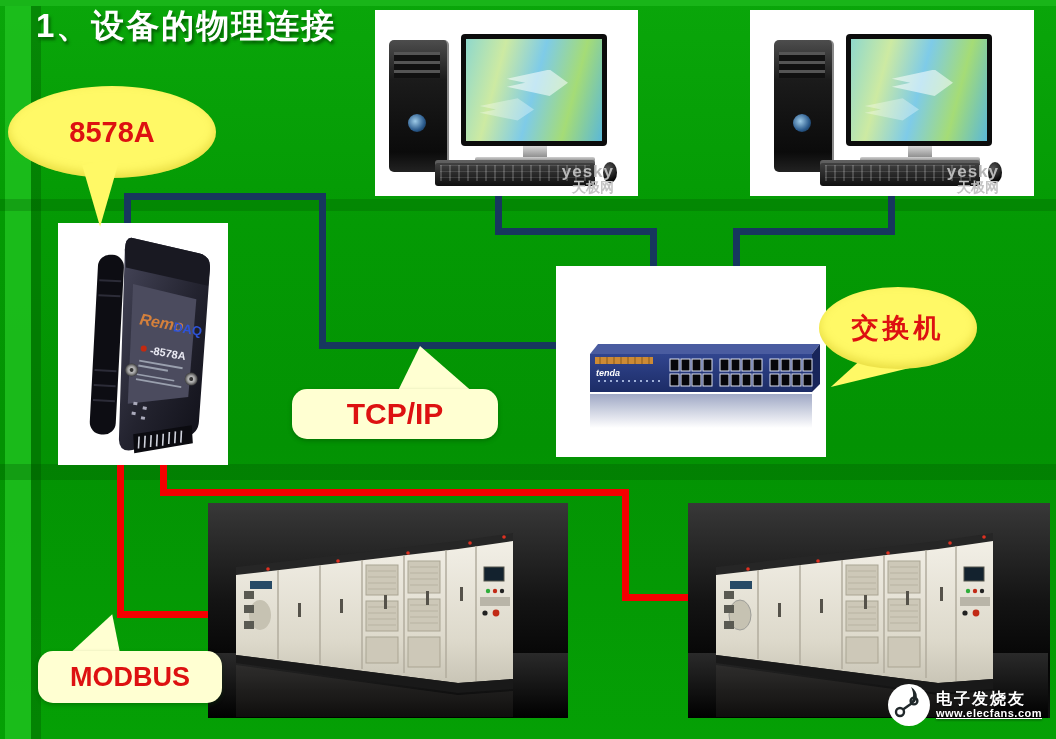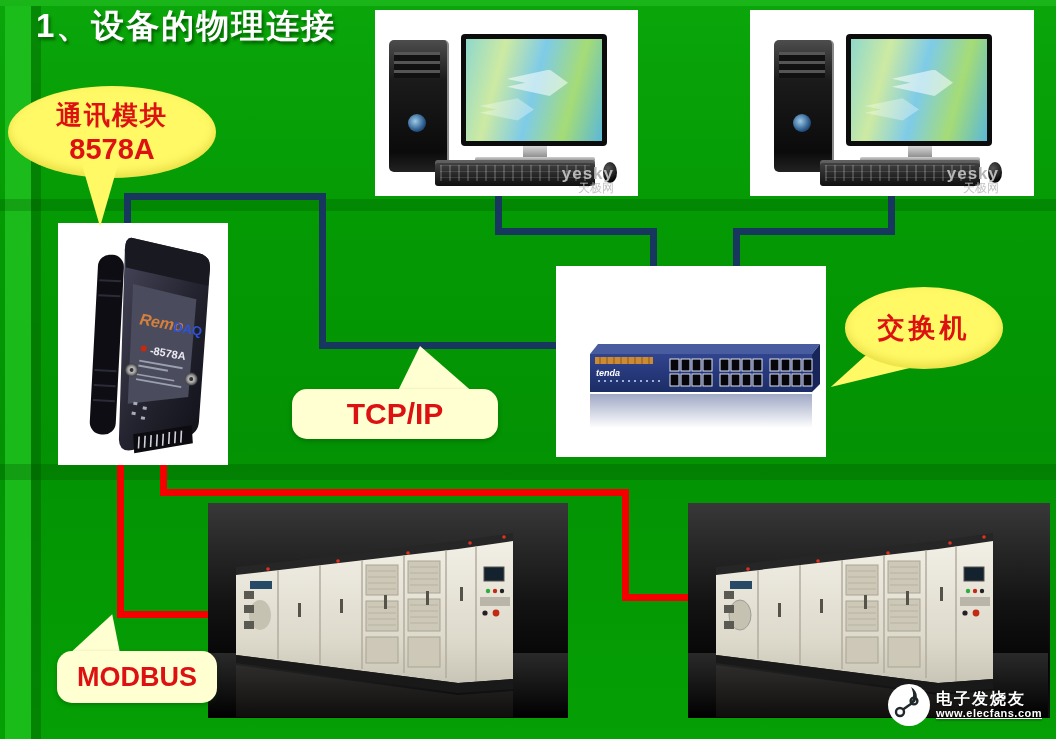--- a/index.html
+++ b/index.html
@@ -55,21 +55,21 @@
   .pc-keyboard{position:absolute;left:60px;top:150px;width:160px;height:26px;border-radius:3px;
                background:linear-gradient(180deg,#474747,#101010);
                box-shadow:inset 0 3px 0 rgba(255,255,255,.15);}
   .pc-keys{position:absolute;left:5px;top:5px;right:5px;bottom:5px;
            background:repeating-linear-gradient(90deg,rgba(255,255,255,.18) 0 2px,transparent 2px 9px),
                       repeating-linear-gradient(180deg,rgba(255,255,255,.12) 0 1px,transparent 1px 6px);}
   .pc-mouse{position:absolute;left:228px;top:152px;width:14px;height:21px;border-radius:50%;
             background:radial-gradient(circle at 35% 30%,#555,#090909 70%);}
   .pc-mark{position:absolute;right:6px;bottom:2px;text-align:right;color:#b8b8b8;line-height:1;}
   .pc-mark .big{font-size:17px;font-weight:bold;letter-spacing:1px;}
-  .pc-mark .small{font-size:12px;display:block;color:#c4c4c4;}
+  .pc-mark .small{font-size:14px;display:block;color:#c4c4c4;font-weight:bold;}
   
   .wm{left:886px;top:676px;width:170px;height:58px;z-index:6;display:flex;align-items:center;}
   .wm-text{color:#fff;line-height:1.05;margin-left:4px;text-shadow:0 1px 2px rgba(0,0,0,.6);}
   .wm-name{font-size:16px;font-weight:bold;letter-spacing:2px;}
   .wm-url{font-size:11px;font-weight:bold;letter-spacing:.5px;text-decoration:underline;}
   text{font-family:"Liberation Sans",sans-serif;}
 </style>
 </head>
 <body>
 
@@ -434,37 +434,36 @@
         <rect x="272" y="94" width="30" height="9" fill="#b9b5a8"></rect>
         <circle cx="288" cy="110" r="3.4" fill="#c22a16"></circle>
           <circle cx="277" cy="110" r="2.6" fill="#222"></circle>
         <polygon points="28,152 250,180 305,176 305,186 250,190 28,160" fill="#191919"></polygon>
         <polygon points="28,162 250,192 305,188 305,214 28,214" fill="#cfcabb" opacity="0.07"></polygon>
       </g>
     </svg>
   </div>
 
   <div class="abs bubble" style="left:8px;top:86px;width:208px;height:92px">
-    <div class="red-text" style="font-size:26px;letter-spacing:2px">通讯模块</div>
     <div class="red-text" style="font-size:29px">8578A</div>
   </div>
   <div class="abs bubble-tail" style="left:70px;top:150px;width:64px;height:80px;clip-path:polygon(19% 19%,78% 10%,47% 96%)"></div>
 
   <div class="abs bubble-tail" style="left:820px;top:345px;width:120px;height:50px;clip-path:polygon(9% 84%,43% 10%,92% 36%)"></div>
-  <div class="abs bubble" style="left:845px;top:287px;width:158px;height:82px">
+  <div class="abs bubble" style="left:819px;top:287px;width:158px;height:82px">
     <div class="red-text" style="font-size:27px;letter-spacing:4px">交换机</div>
   </div>
 
   <div class="abs clabel-tail" style="left:396px;top:344px;width:80px;height:48px;clip-path:polygon(3% 96%,30% 4%,93% 96%)"></div>
   <div class="abs clabel" style="left:292px;top:389px;width:206px;height:50px">
     <span class="red-text" style="font-size:30px">TCP/IP</span>
   </div>
 
   <div class="abs clabel-tail" style="left:66px;top:612px;width:60px;height:44px;clip-path:polygon(7% 93%,77% 5%,90% 93%)"></div>
-  <div class="abs clabel" style="left:57px;top:651px;width:160px;height:52px">
+  <div class="abs clabel" style="left:38px;top:651px;width:184px;height:52px">
     <span class="red-text" style="font-size:27px">MODBUS</span>
   </div>
 
   <div class="abs wm">
     <svg width="46" height="46" viewBox="0 0 46 46">
       <circle cx="23" cy="23" r="21" fill="#ffffff"></circle>
       <path d="M25,5 C33,10 33,20 24,23 C29,15 27,9 25,5 Z" fill="#20282a"></path>
       <circle cx="14" cy="30" r="4" fill="none" stroke="#20282a" stroke-width="2.4"></circle>
       <circle cx="28" cy="19" r="3.4" fill="none" stroke="#20282a" stroke-width="2.4"></circle>
       <line x1="17" y1="27.5" x2="25.5" y2="21.5" stroke="#20282a" stroke-width="2.4"></line>

